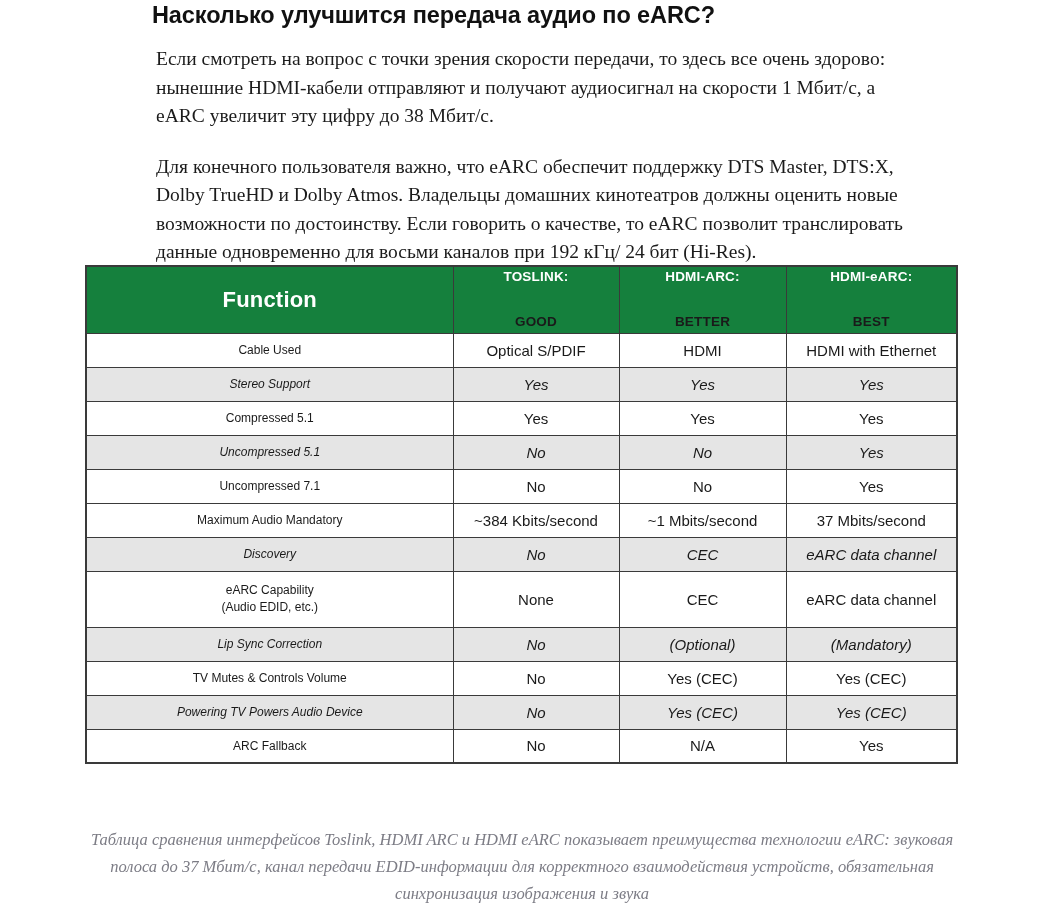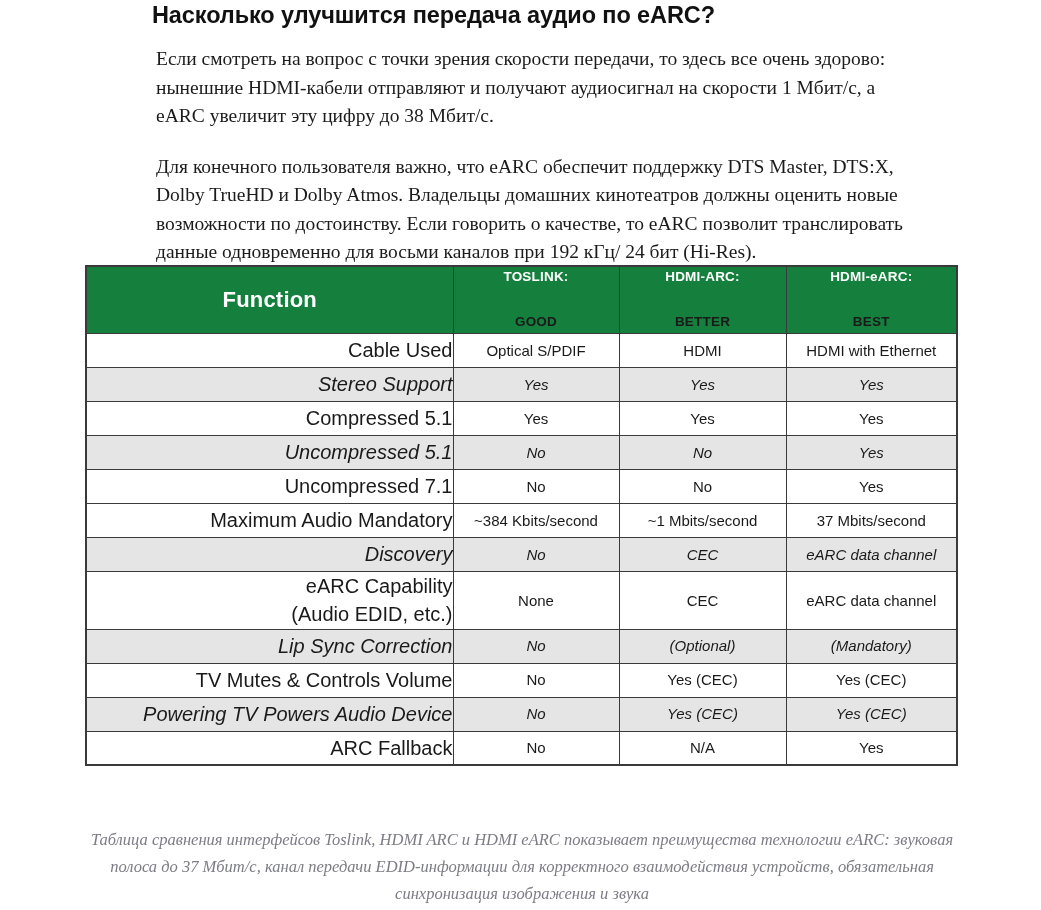--- a/index.html
+++ b/index.html
@@ -104,23 +104,23 @@
     letter-spacing: 0.2px;
     margin-top: 24px;
   }
 
   
   tr.body-row { height: 34px; }
   tr.shade { background: #e5e5e5; font-style: italic; }
   tr.plain { background: #ffffff; }
 
   td.c-label {
-    font-size: 20px;
-    color: #1a1a1a;
-    text-align: right;
+    font-size: 12px;
+    color: #1a1a1a;
+    text-align: center;
     padding: 7px 10px 7px 14px;
     line-height: 1.42;
   }
   td.c-val {
     font-size: 15px;
     color: #1a1a1a;
     text-align: center;
     padding: 7px 5px;
     line-height: 1.42;
     margin-top: 25px;

